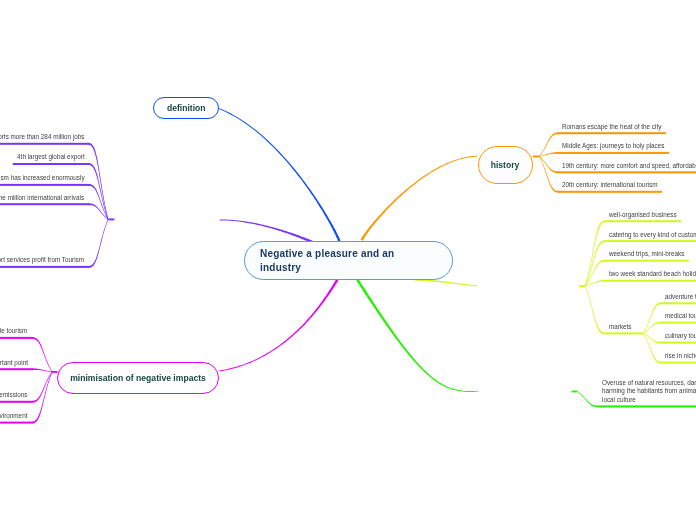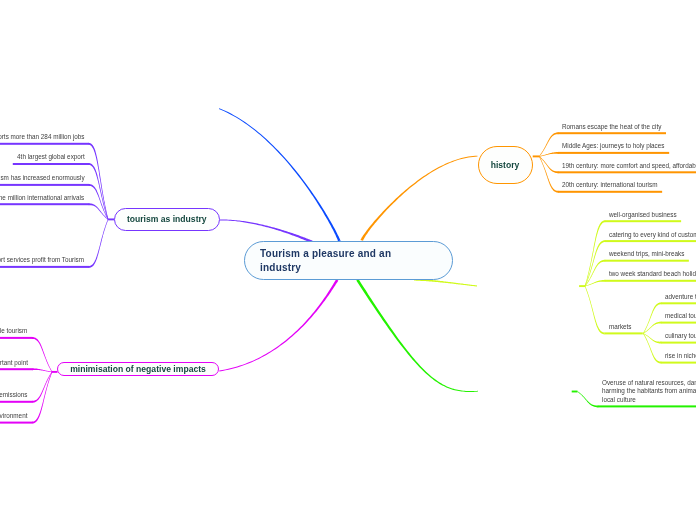--- a/index.html
+++ b/index.html
@@ -87,26 +87,26 @@
       <path d="M51.7,371.7L51.2,372.6L50.6,373.5L50.1,374.3L49.6,375.2L49.1,376.0L48.6,376.9L48.2,377.8L47.7,378.6L47.3,379.4L46.9,380.3L46.5,381.1L46.1,381.9L45.8,382.7L45.4,383.5L45.1,384.3L44.7,385.1L44.4,385.9L44.1,386.7L43.7,387.4L43.4,388.2L43.1,388.9L42.8,389.6L42.5,390.3L42.2,391.0L41.9,391.6L41.6,392.3L41.3,392.9L41.0,393.5L40.7,394.1L40.4,394.7L40.1,395.2L39.8,395.8L39.5,396.3L39.2,396.8L38.8,397.2L38.5,397.6L38.2,398.1L37.8,398.4L37.5,398.8L37.1,399.1L36.8,399.4L36.4,399.7L36.0,399.9L35.6,400.1L35.2,400.3L34.8,400.5L34.4,400.6L33.9,400.7L33.5,400.8L33.0,400.8L32.5,400.8L32.0,400.8L32.0,402.8L32.6,402.7L33.2,402.7L33.8,402.5L34.4,402.4L34.9,402.2L35.4,402.0L35.9,401.7L36.4,401.4L36.8,401.1L37.2,400.8L37.6,400.5L38.0,400.1L38.4,399.7L38.8,399.2L39.1,398.8L39.4,398.3L39.8,397.8L40.1,397.3L40.4,396.8L40.7,396.3L41.0,395.7L41.3,395.1L41.5,394.5L41.8,393.9L42.1,393.3L42.4,392.6L42.7,392.0L42.9,391.3L43.2,390.6L43.5,389.9L43.8,389.2L44.1,388.4L44.4,387.7L44.7,386.9L45.0,386.2L45.3,385.4L45.7,384.6L46.0,383.8L46.4,383.0L46.7,382.2L47.1,381.4L47.5,380.6L47.9,379.7L48.3,378.9L48.7,378.0L49.2,377.2L49.6,376.4L50.1,375.5L50.6,374.6L51.2,373.8L51.7,372.9L52.3,372.1Z" fill="#E302F7"></path>
       <path d="M51.7,371.8L51.1,373.3L50.6,374.7L50.1,376.2L49.6,377.6L49.1,379.1L48.6,380.5L48.2,382.0L47.7,383.4L47.3,384.8L46.9,386.3L46.5,387.7L46.1,389.1L45.7,390.4L45.4,391.8L45.0,393.1L44.7,394.5L44.4,395.8L44.0,397.1L43.7,398.4L43.4,399.6L43.1,400.9L42.8,402.1L42.5,403.2L42.2,404.4L41.9,405.5L41.6,406.6L41.3,407.7L41.0,408.8L40.7,409.8L40.4,410.8L40.1,411.7L39.8,412.6L39.4,413.5L39.1,414.3L38.8,415.1L38.4,415.9L38.1,416.6L37.7,417.3L37.4,417.9L37.0,418.5L36.6,419.0L36.2,419.5L35.9,420.0L35.5,420.3L35.0,420.7L34.6,421.0L34.2,421.2L33.8,421.4L33.4,421.5L32.9,421.6L32.5,421.6L32.0,421.6L32.0,423.6L32.7,423.5L33.3,423.4L33.9,423.2L34.5,423.0L35.0,422.7L35.6,422.3L36.0,421.9L36.5,421.4L36.9,420.9L37.4,420.4L37.8,419.8L38.1,419.2L38.5,418.6L38.8,417.9L39.2,417.1L39.5,416.4L39.8,415.6L40.1,414.7L40.4,413.9L40.7,413.0L41.0,412.0L41.3,411.0L41.6,410.0L41.9,409.0L42.1,408.0L42.4,406.9L42.7,405.7L43.0,404.6L43.3,403.4L43.5,402.2L43.8,401.0L44.1,399.8L44.4,398.5L44.7,397.3L45.0,396.0L45.4,394.6L45.7,393.3L46.0,392.0L46.4,390.6L46.7,389.2L47.1,387.8L47.5,386.4L47.9,385.0L48.3,383.6L48.8,382.2L49.2,380.7L49.7,379.3L50.2,377.8L50.7,376.4L51.2,374.9L51.7,373.5L52.3,372.0Z" fill="#E302F7"></path>
       <path d="M584.7,286.2L585.3,287.6L585.8,288.9L586.3,290.3L586.8,291.7L587.3,293.0L587.7,294.3L588.2,295.7L588.6,297.0L589.0,298.3L589.4,299.7L589.8,301.0L590.1,302.3L590.5,303.6L590.8,304.8L591.2,306.1L591.5,307.3L591.8,308.6L592.1,309.8L592.4,311.0L592.7,312.1L593.0,313.3L593.3,314.4L593.6,315.5L593.8,316.6L594.1,317.7L594.4,318.7L594.7,319.7L594.9,320.7L595.2,321.7L595.5,322.6L595.8,323.5L596.0,324.4L596.3,325.3L596.6,326.1L596.9,326.9L597.2,327.6L597.6,328.3L597.9,329.0L598.2,329.7L598.6,330.3L599.0,330.9L599.3,331.4L599.8,331.9L600.2,332.4L600.6,332.8L601.1,333.2L601.6,333.5L602.2,333.8L602.7,334.0L603.3,334.2L604.0,334.3L604.6,334.4L604.6,332.4L604.1,332.4L603.7,332.4L603.3,332.3L602.8,332.2L602.4,332.0L602.0,331.8L601.6,331.6L601.2,331.3L600.8,330.9L600.4,330.5L600.1,330.0L599.7,329.6L599.3,329.0L599.0,328.4L598.6,327.8L598.3,327.1L598.0,326.4L597.6,325.7L597.3,324.9L597.0,324.1L596.7,323.2L596.4,322.3L596.1,321.4L595.8,320.5L595.5,319.5L595.2,318.5L594.9,317.5L594.6,316.4L594.3,315.3L594.0,314.2L593.7,313.1L593.4,312.0L593.1,310.8L592.8,309.6L592.5,308.4L592.2,307.2L591.8,305.9L591.5,304.7L591.1,303.4L590.8,302.1L590.4,300.8L590.0,299.5L589.6,298.2L589.2,296.8L588.8,295.5L588.3,294.2L587.9,292.8L587.4,291.4L586.9,290.1L586.4,288.7L585.8,287.3L585.3,286.0Z" fill="#D0FA1C"></path>
       <path d="M643.5,333.6L644.0,332.7L644.5,331.8L645.0,330.9L645.4,330.1L645.9,329.2L646.3,328.3L646.7,327.5L647.1,326.6L647.5,325.8L647.8,325.0L648.2,324.1L648.5,323.3L648.9,322.5L649.2,321.7L649.5,320.9L649.8,320.1L650.1,319.3L650.4,318.5L650.7,317.8L651.0,317.0L651.3,316.3L651.6,315.6L651.8,314.9L652.1,314.2L652.4,313.5L652.6,312.9L652.9,312.2L653.2,311.6L653.5,311.0L653.7,310.4L654.0,309.9L654.3,309.4L654.6,308.8L654.9,308.4L655.2,307.9L655.5,307.5L655.8,307.0L656.1,306.7L656.4,306.3L656.7,306.0L657.1,305.7L657.4,305.4L657.8,305.2L658.1,305.0L658.5,304.8L658.8,304.6L659.2,304.5L659.6,304.4L660.0,304.3L660.4,304.3L660.9,304.3L661.3,304.3L661.3,302.3L660.7,302.4L660.2,302.4L659.6,302.6L659.1,302.7L658.6,302.9L658.2,303.1L657.7,303.4L657.3,303.7L656.9,304.0L656.5,304.3L656.1,304.7L655.8,305.1L655.4,305.5L655.1,305.9L654.8,306.3L654.5,306.8L654.2,307.3L653.9,307.8L653.7,308.3L653.4,308.9L653.1,309.5L652.9,310.0L652.6,310.6L652.4,311.3L652.1,311.9L651.9,312.5L651.6,313.2L651.4,313.9L651.1,314.6L650.8,315.3L650.6,316.0L650.3,316.8L650.0,317.5L649.8,318.3L649.5,319.0L649.2,319.8L648.9,320.6L648.6,321.4L648.3,322.2L647.9,323.0L647.6,323.9L647.3,324.7L646.9,325.5L646.5,326.4L646.1,327.2L645.7,328.1L645.3,328.9L644.9,329.8L644.4,330.7L643.9,331.5L643.4,332.4L642.9,333.2Z" fill="#D0FA1C"></path>
       <path d="M643.4,333.7L643.9,333.4L644.4,333.0L644.9,332.7L645.3,332.4L645.8,332.1L646.2,331.8L646.6,331.5L647.0,331.2L647.4,330.9L647.8,330.6L648.1,330.3L648.5,330.0L648.8,329.7L649.1,329.4L649.4,329.1L649.7,328.8L650.0,328.5L650.3,328.3L650.6,328.0L650.9,327.7L651.2,327.5L651.5,327.2L651.7,327.0L652.0,326.7L652.3,326.5L652.5,326.3L652.8,326.1L653.1,325.9L653.3,325.7L653.6,325.5L653.9,325.3L654.1,325.1L654.4,324.9L654.7,324.8L655.0,324.6L655.3,324.5L655.6,324.4L655.9,324.2L656.2,324.1L656.5,324.0L656.8,323.9L657.2,323.8L657.5,323.8L657.9,323.7L658.2,323.6L658.6,323.6L659.0,323.6L659.5,323.6L659.9,323.6L660.3,323.6L660.8,323.6L661.3,323.6L661.3,321.6L660.8,321.6L660.2,321.7L659.8,321.8L659.3,321.8L658.8,321.9L658.4,322.0L657.9,322.1L657.5,322.2L657.1,322.4L656.8,322.5L656.4,322.6L656.0,322.8L655.7,322.9L655.3,323.1L655.0,323.3L654.7,323.5L654.4,323.7L654.1,323.9L653.8,324.1L653.6,324.3L653.3,324.5L653.0,324.7L652.7,324.9L652.5,325.2L652.2,325.4L652.0,325.7L651.7,325.9L651.5,326.2L651.2,326.4L650.9,326.7L650.7,326.9L650.4,327.2L650.1,327.5L649.9,327.8L649.6,328.0L649.3,328.3L649.0,328.6L648.7,328.9L648.4,329.2L648.0,329.5L647.7,329.8L647.3,330.1L647.0,330.4L646.6,330.7L646.2,331.0L645.8,331.3L645.4,331.6L645.0,331.9L644.5,332.2L644.0,332.5L643.5,332.8L643.0,333.1Z" fill="#D0FA1C"></path>
       <path d="M643.1,333.7L643.6,333.9L644.1,334.2L644.5,334.5L645.0,334.7L645.4,335.0L645.8,335.2L646.2,335.5L646.6,335.8L647.0,336.0L647.4,336.3L647.7,336.5L648.0,336.8L648.4,337.0L648.7,337.3L649.0,337.5L649.3,337.8L649.6,338.0L649.9,338.3L650.1,338.5L650.4,338.7L650.7,339.0L651.0,339.2L651.2,339.4L651.5,339.6L651.7,339.8L652.0,340.1L652.3,340.3L652.5,340.5L652.8,340.7L653.0,340.9L653.3,341.1L653.6,341.3L653.9,341.4L654.2,341.6L654.4,341.8L654.7,341.9L655.1,342.1L655.4,342.3L655.7,342.4L656.1,342.5L656.4,342.7L656.8,342.8L657.2,342.9L657.6,343.0L658.0,343.1L658.4,343.2L658.8,343.3L659.3,343.4L659.8,343.5L660.3,343.5L660.8,343.6L661.3,343.6L661.3,341.6L660.8,341.6L660.3,341.6L659.9,341.7L659.4,341.7L659.0,341.6L658.6,341.6L658.2,341.6L657.8,341.5L657.5,341.5L657.1,341.4L656.8,341.4L656.5,341.3L656.1,341.2L655.8,341.1L655.5,341.0L655.2,340.9L654.9,340.8L654.7,340.7L654.4,340.5L654.1,340.4L653.8,340.2L653.6,340.1L653.3,339.9L653.0,339.7L652.8,339.6L652.5,339.4L652.2,339.2L652.0,339.0L651.7,338.8L651.4,338.6L651.2,338.4L650.9,338.2L650.6,337.9L650.3,337.7L650.0,337.5L649.7,337.2L649.4,337.0L649.1,336.8L648.8,336.5L648.4,336.3L648.1,336.0L647.7,335.8L647.4,335.5L647.0,335.2L646.6,335.0L646.2,334.7L645.7,334.5L645.3,334.2L644.8,333.9L644.4,333.7L643.9,333.4L643.3,333.1Z" fill="#D0FA1C"></path>
       <path d="M642.9,333.6L643.4,334.4L643.9,335.2L644.4,336.1L644.9,336.9L645.3,337.7L645.7,338.6L646.1,339.4L646.5,340.2L646.9,341.0L647.3,341.8L647.6,342.7L647.9,343.5L648.3,344.2L648.6,345.0L648.9,345.8L649.2,346.6L649.5,347.3L649.8,348.1L650.0,348.8L650.3,349.5L650.6,350.3L650.8,351.0L651.1,351.7L651.4,352.3L651.6,353.0L651.9,353.6L652.1,354.3L652.4,354.9L652.6,355.5L652.9,356.1L653.1,356.6L653.4,357.2L653.7,357.7L653.9,358.2L654.2,358.7L654.5,359.2L654.8,359.7L655.1,360.1L655.4,360.5L655.8,360.9L656.1,361.3L656.5,361.6L656.9,362.0L657.3,362.3L657.7,362.5L658.2,362.8L658.6,363.0L659.1,363.2L659.6,363.3L660.2,363.5L660.7,363.5L661.3,363.6L661.3,361.6L660.8,361.6L660.4,361.6L660.0,361.6L659.6,361.5L659.2,361.4L658.8,361.3L658.5,361.1L658.1,361.0L657.7,360.8L657.4,360.5L657.1,360.3L656.7,360.0L656.4,359.7L656.1,359.3L655.8,359.0L655.5,358.6L655.2,358.1L654.9,357.7L654.6,357.2L654.3,356.7L654.0,356.2L653.7,355.7L653.5,355.1L653.2,354.5L652.9,353.9L652.6,353.3L652.4,352.7L652.1,352.0L651.8,351.4L651.6,350.7L651.3,350.0L651.0,349.3L650.7,348.6L650.4,347.8L650.1,347.1L649.8,346.3L649.5,345.6L649.2,344.8L648.9,344.0L648.5,343.2L648.2,342.4L647.8,341.6L647.5,340.8L647.1,340.0L646.7,339.1L646.3,338.3L645.9,337.5L645.4,336.6L645.0,335.8L644.5,334.9L644.0,334.1L643.5,333.2Z" fill="#D0FA1C"></path>
     </svg>
 
   <div id="central" style="left: 244px; top: 241px; width: 209px; height: 39px; border-color: rgb(91, 155, 213);">
-    <div class="ttl" style="color: rgb(31, 56, 100);">Tourism a pleasure and an industry</div>
+    <div class="ttl" style="color: rgb(31, 56, 100);">Negative a pleasure and an industry</div>
   </div>
-    <div class="node" style="left: 114.2px; top: 208.2px; width: 105.6px; height: 22.4px; border: 1.5px solid rgb(119, 54, 255);">
-      <span class="lbl" style="font-size: 9px;">tourism as industry</span>
+<div class="node" style="left: 152.7px; top: 96.9px; width: 66.4px; height: 22.5px; border: 1.5px solid rgb(11, 75, 255);">
+      <span class="lbl" style="font-size: 9px;">definition</span>
     </div>
-    <div class="node" style="left: 57.3px; top: 361.5px; width: 161.9px; height: 14px; border: 1.5px solid rgb(227, 2, 247);">
+    <div class="node" style="left: 57.3px; top: 361.5px; width: 161.9px; height: 32px; border: 1.5px solid rgb(227, 2, 247);">
       <span class="lbl" style="font-size: 9px;">minimisation of negative impacts</span>
     </div>
     <div class="node" style="left: 477.5px; top: 146px; width: 55.2px; height: 38px; border: 1.5px solid rgb(255, 149, 0);">
       <span class="lbl" style="font-size: 9px;">history</span>
     </div>
     <div class="leaf rt" style="right: 611.7px; top: 133.2px;"><span class="tx">supports more than 284 million jobs</span></div>
     <div class="leaf rt" style="right: 611.7px; top: 153.4px;"><span class="tx">4th largest global export</span></div>
     <div class="leaf rt" style="right: 611.7px; top: 174.3px;"><span class="tx">tourism has increased enormously</span></div>
     <div class="leaf rt" style="right: 611.7px; top: 193.6px;"><span class="tx">one million international arrivals</span></div>
     <div class="leaf rt" style="right: 611.7px; top: 256.3px;"><span class="tx">transport services profit from Tourism</span></div>

